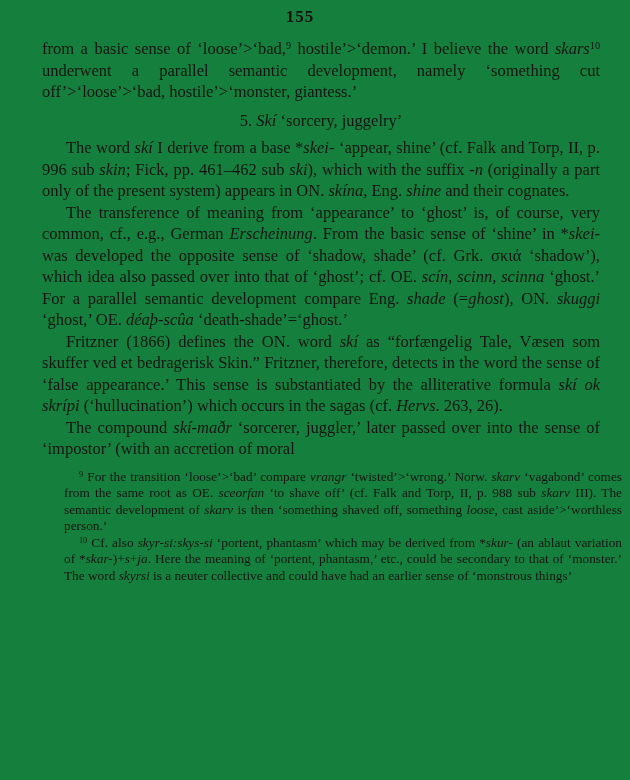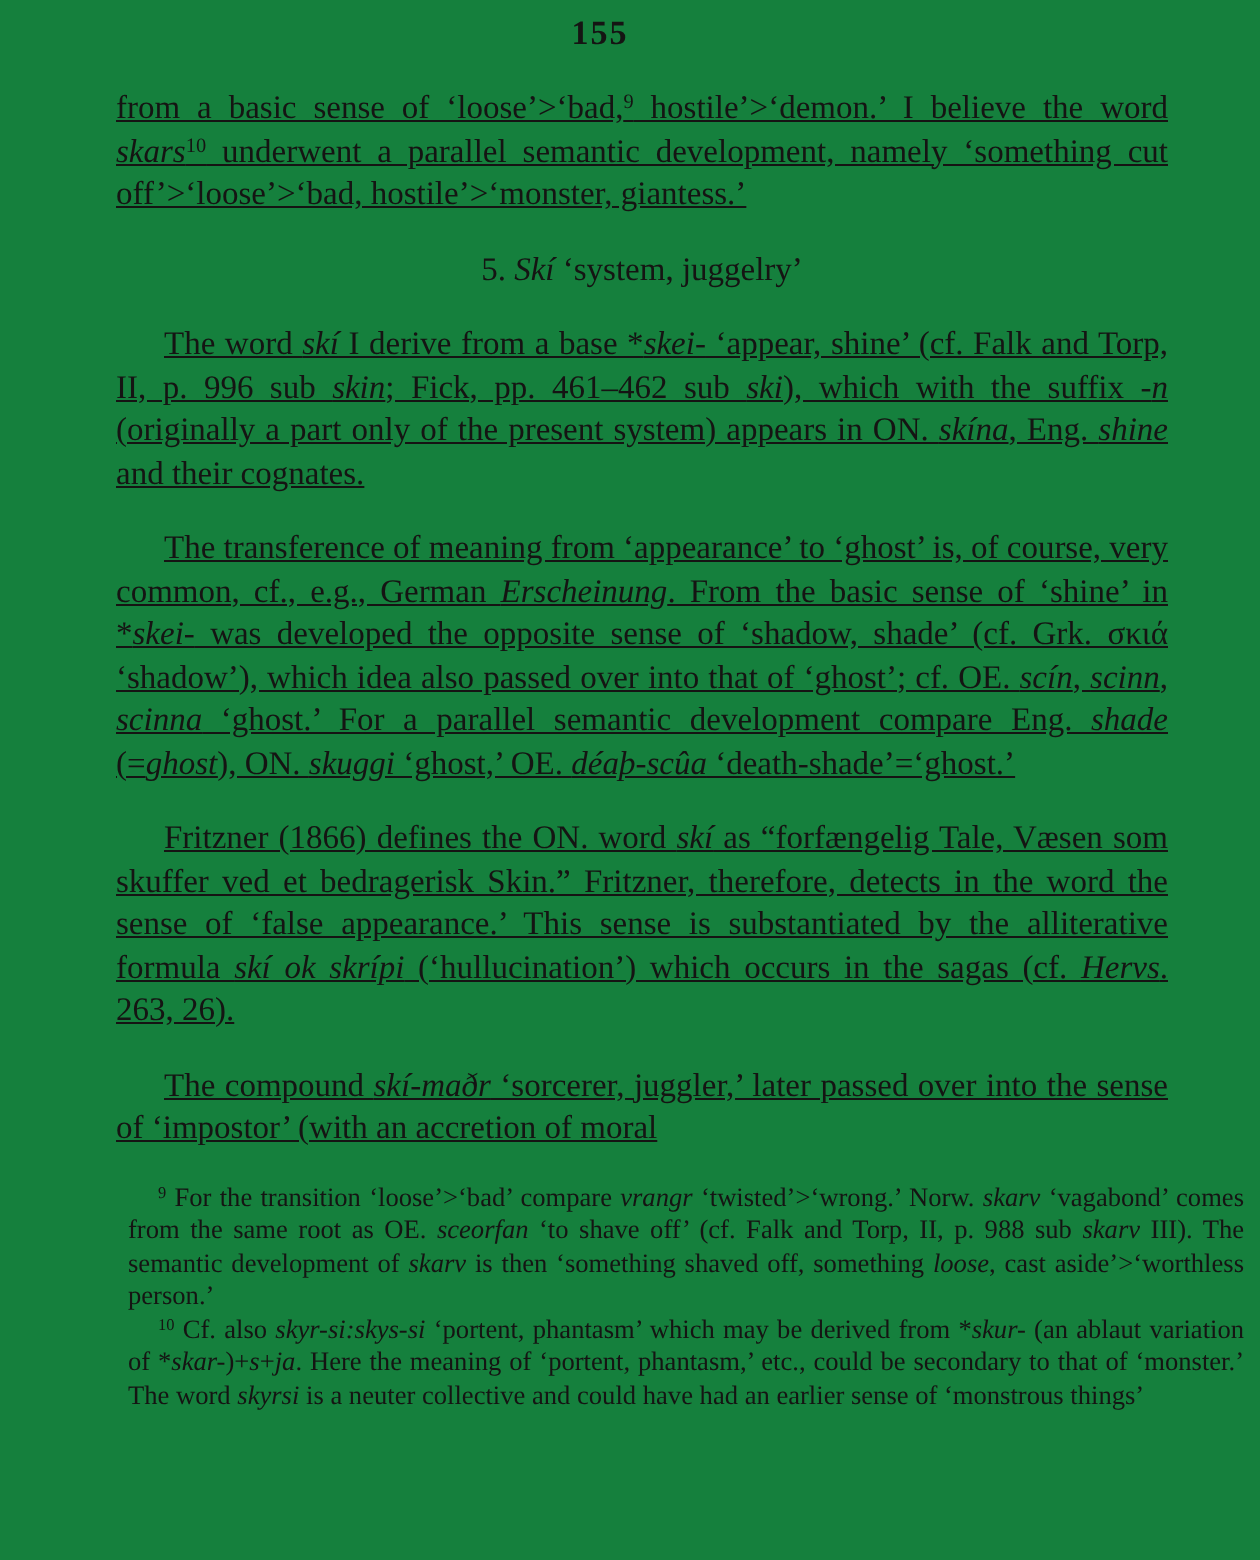--- a/index.html
+++ b/index.html
@@ -26,23 +26,22 @@
     letter-spacing: 1px;
   }
   .body-text {
     margin: 11px 30px 0 42px;
     width: 558px;
     font-size: 16.5px;
     line-height: 21.5px;
     text-align: justify;
   }
   .para {
-    margin: 16px;
+    margin: 0;
     text-indent: 24px;
-    text-decoration: underline;
   }
   .para.no-indent { text-indent: 0; }
   .section-heading {
     font-size: 16.5px;
     font-weight: normal;
     text-align: center;
     text-indent: 0;
     margin: 7px 0 6px 0;
   }
   .footnotes {
@@ -69,21 +68,21 @@
 <body>
 
 <div class="page">
 
   <div class="page-number">155</div>
 
   <div class="body-text">
 
     <p class="para no-indent"><span>from a basic sense of ‘loose’&gt;‘bad,</span><sup>9</sup><span> hostile’&gt;‘demon.’  I believe the word </span><span class="it">skars</span><sup>10</sup><span> underwent a parallel semantic development, namely ‘something cut off’&gt;‘loose’&gt;‘bad, hostile’&gt;‘monster, giantess.’</span></p>
 
-    <h2 class="section-heading"><span>5. </span><span class="it">Skí</span><span> ‘system, juggelry’</span></h2>
+    <h2 class="section-heading"><span>5. </span><span class="it">Skí</span><span> ‘sorcery, juggelry’</span></h2>
 
     <p class="para"><span>The word </span><span class="it">skí</span><span> I derive from a base *</span><span class="it">skei-</span><span> ‘appear, shine’ (cf. Falk and Torp, II, p. 996 sub </span><span class="it">skin</span><span>; Fick, pp. 461–462 sub </span><span class="it">ski</span><span>), which with the suffix -</span><span class="it">n</span><span> (originally a part only of the present system) appears in ON. </span><span class="it">skína</span><span>, Eng. </span><span class="it">shine</span><span> and their cognates.</span></p>
 
     <p class="para"><span>The transference of meaning from ‘appearance’ to ‘ghost’ is, of course, very common, cf., e.g., German </span><span class="it">Erscheinung</span><span>. From the basic sense of ‘shine’ in *</span><span class="it">skei-</span><span> was developed the opposite sense of ‘shadow, shade’ (cf. Grk. σκιά ‘shadow’), which idea also passed over into that of ‘ghost’; cf. OE. </span><span class="it">scín</span><span>, </span><span class="it">scinn</span><span>, </span><span class="it">scinna</span><span> ‘ghost.’  For a parallel semantic development compare Eng. </span><span class="it">shade</span><span> (=</span><span class="it">ghost</span><span>), ON. </span><span class="it">skuggi</span><span> ‘ghost,’ OE. </span><span class="it">déaþ-scûa</span><span> ‘death-shade’=‘ghost.’</span></p>
 
     <p class="para"><span>Fritzner (1866) defines the ON. word </span><span class="it">skí</span><span> as “forfængelig Tale, Væsen som skuffer ved et bedragerisk Skin.”  Fritzner, therefore, detects in the word the sense of ‘false appearance.’ This sense is substantiated by the alliterative formula </span><span class="it">skí ok skrípi</span><span> (‘hullucination’) which occurs in the sagas (cf. </span><span class="it">Hervs</span><span>. 263, 26).</span></p>
 
 
     <p class="para"><span>The compound </span><span class="it">skí-maðr</span><span> ‘sorcerer, juggler,’ later passed over into the sense of ‘impostor’ (with an accretion of moral</span></p>
   </div>

